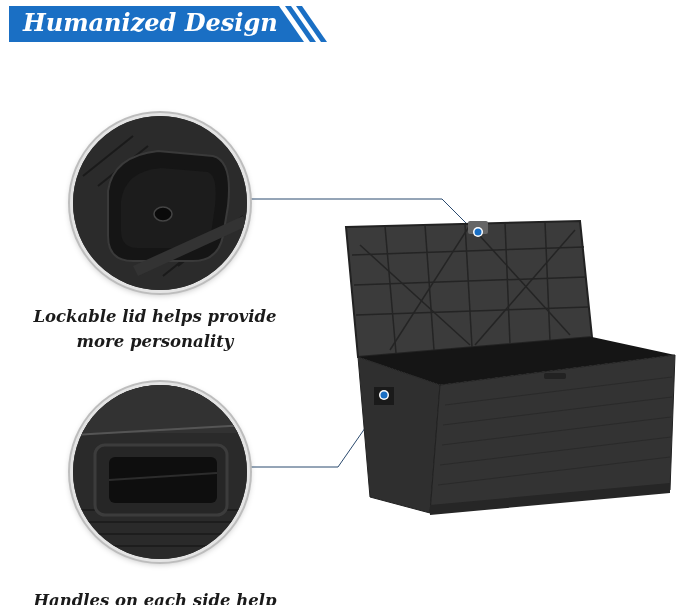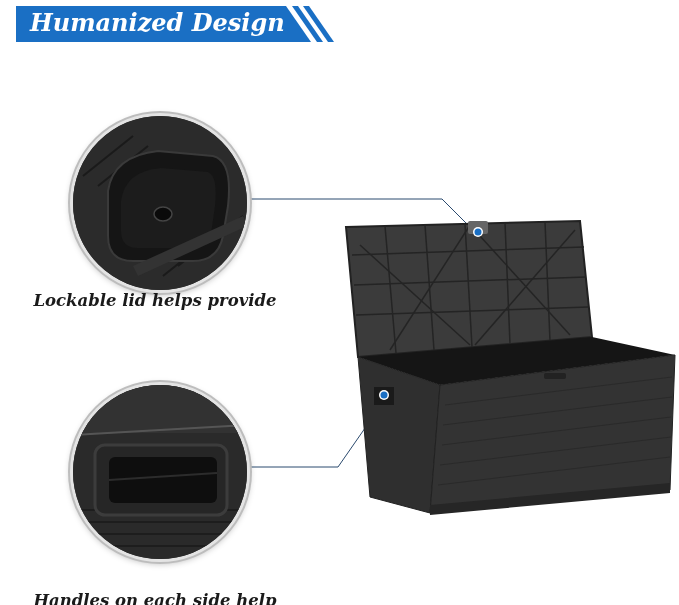--- a/index.html
+++ b/index.html
@@ -4,21 +4,21 @@
   <style>
     html, body { margin: 0; padding: 0; }
     body {
       width: 679px; height: 605px;
       background: #ffffff;
       position: relative;
       overflow: hidden;
       font-family: "DejaVu Serif", "Liberation Serif", serif;
     }
     .banner {
-      position: absolute; left: 16px; top: 6px;
+      position: absolute; left: 9px; top: 6px;
       width: 300px; height: 20px;
     }
     .banner svg { position: absolute; left: 0; top: 0; }
     .banner-title {
       position: absolute; left: 14px; top: 2px;
       font-family: "DejaVu Serif", serif;
       font-style: italic; font-weight: bold;
       font-size: 24px; color: #ffffff;
       letter-spacing: 0px;
       white-space: nowrap;
@@ -72,22 +72,23 @@
     <g stroke="#1a1a1a" stroke-width="2" fill="none">
       <path d="M10 60 L60 20 M25 70 L75 30 M40 80 L90 40 M120 140 L170 100 M105 150 L155 110 M90 160 L140 120"></path>
     </g>
     <path d="M35 75 Q40 40 85 35 L140 40 Q160 45 155 90 L150 120 Q145 145 120 145 L60 145 Q35 145 35 120 Z" fill="#151515" stroke="#3a3a3a" stroke-width="2"></path>
     <path d="M48 85 Q52 55 88 52 L135 56 Q145 60 142 90 L138 118 Q135 132 118 132 L65 132 Q48 132 48 115 Z" fill="#1c1c1c"></path>
     <ellipse cx="90" cy="98" rx="9" ry="7" fill="#0a0a0a" stroke="#444" stroke-width="1.5"></ellipse>
     <path d="M60 150 L170 100 L174 110 L65 160 Z" fill="#333"></path>
   </svg>
 </div>
 
-<div class="caption" style="left:5px; top:288px;">
+<div class="caption" style="left:5px; top:304px;">
   <span>Lockable lid helps provide</span>
+  <span>more personality</span>
 </div>
 
 <div class="circle" style="left:70px; top:382px;">
   <svg width="174" height="174" viewBox="0 0 174 174">
     <rect width="174" height="174" fill="#2a2a2a"></rect>
     <rect x="0" y="0" width="174" height="48" fill="#323232"></rect>
     <line x1="0" y1="50" x2="174" y2="40" stroke="#555" stroke-width="2"></line>
     <g stroke="#1a1a1a" stroke-width="1.5">
       <line x1="0" y1="125" x2="174" y2="125"></line>
       <line x1="0" y1="137" x2="174" y2="137"></line>

